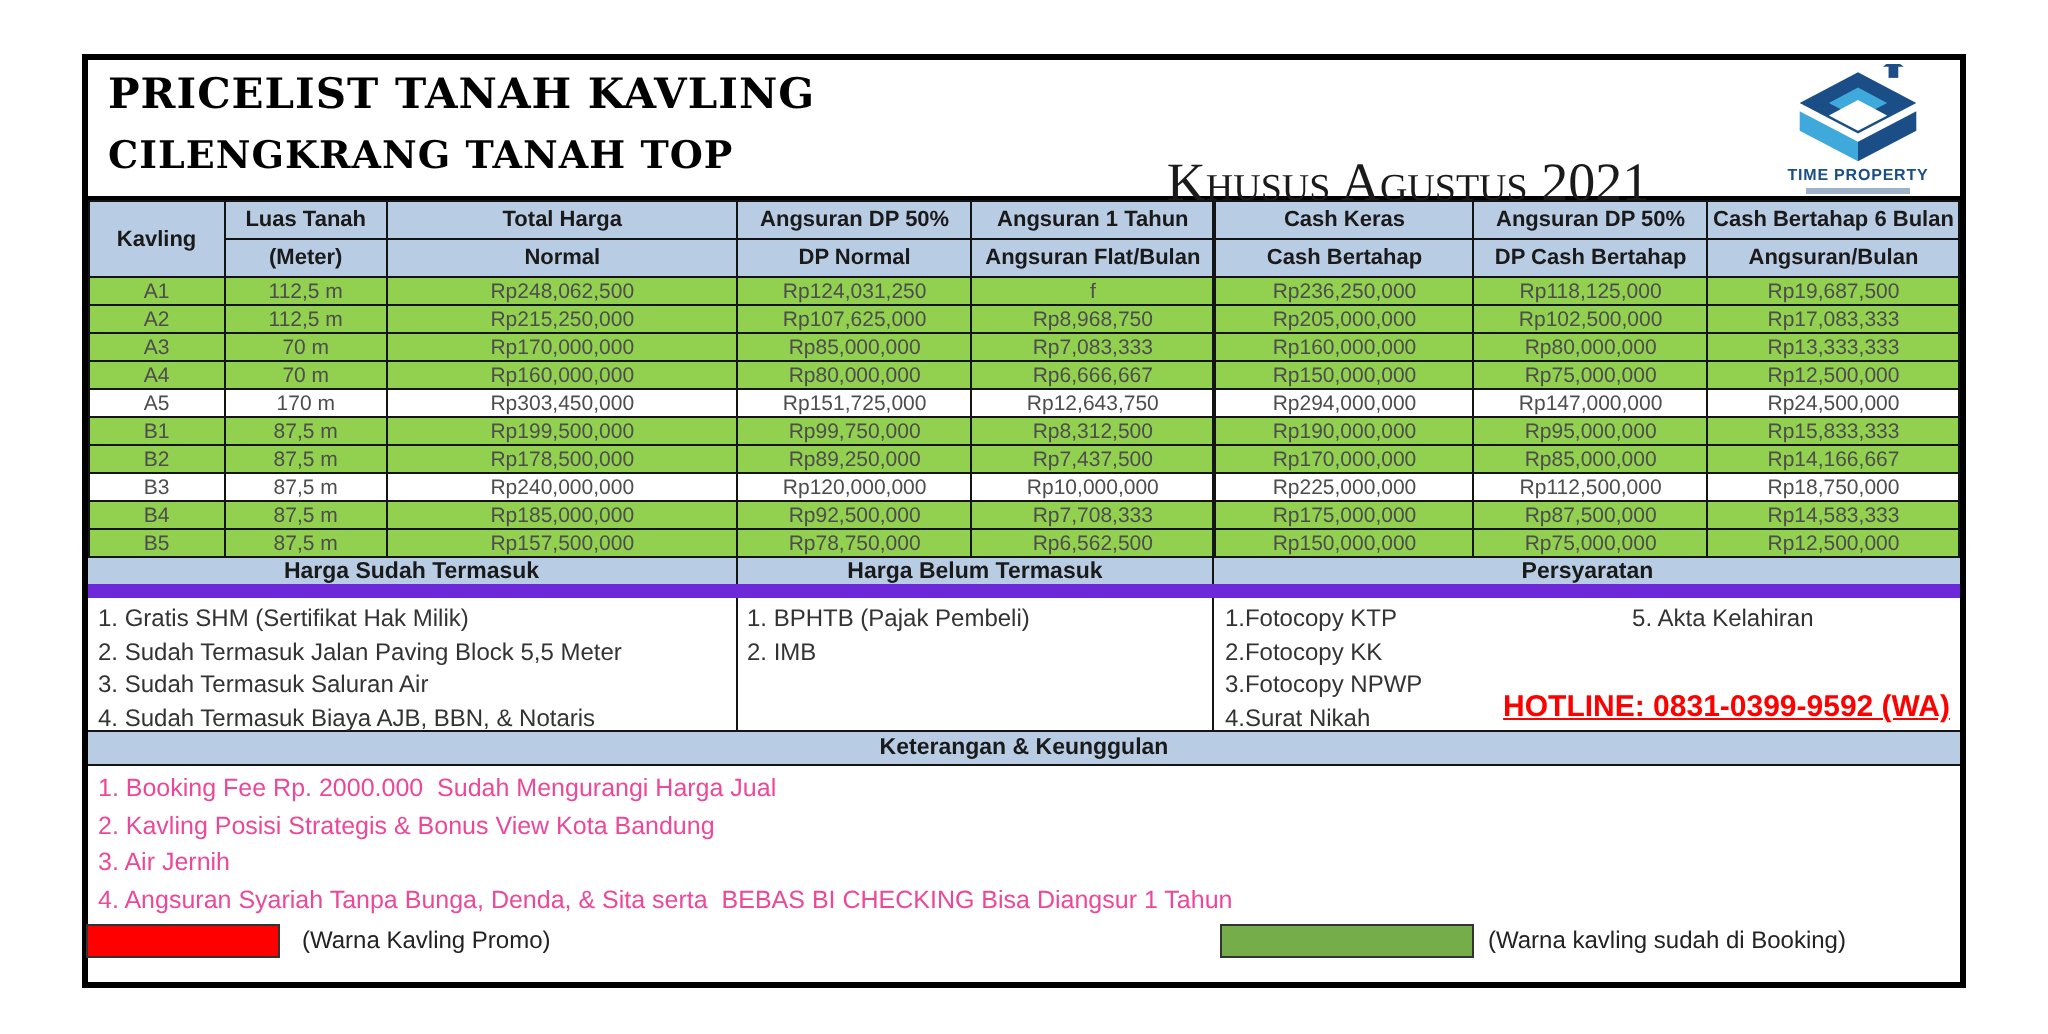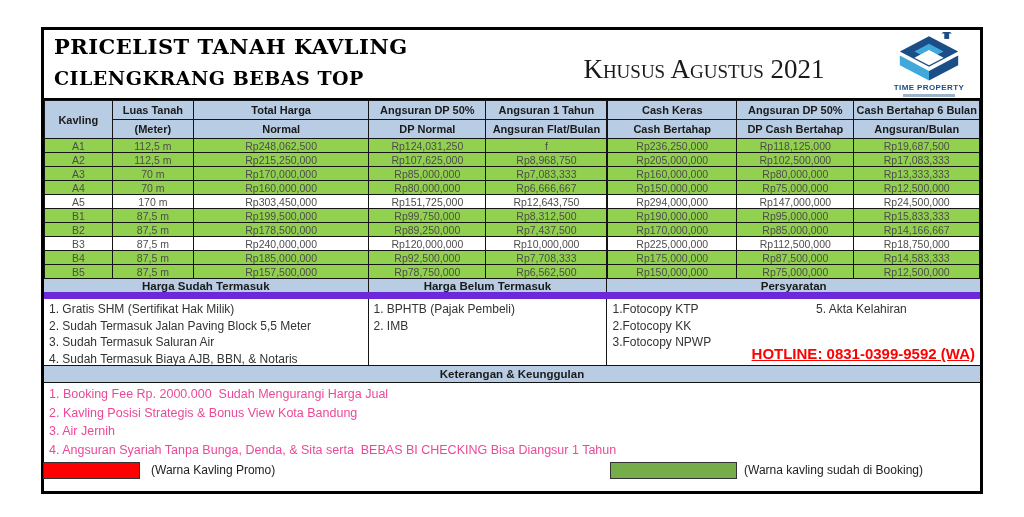--- a/index.html
+++ b/index.html
@@ -7,21 +7,21 @@
               font-family:"Liberation Sans", sans-serif; }
   .sheet { position:absolute; left:41px; top:27px; width:942px; height:467px;
            border:3px solid #000; background:#fff; }
 
   
   .title-block { position:relative; height:70px; border-bottom:2px solid #000; background:#fff; }
   .t1 { position:absolute; left:10px; top:4px;  font-family:"DejaVu Serif", serif;
         font-weight:700; font-size:21px; letter-spacing:0.5px; color:#000000; }
   .t2 { position:absolute; left:10px; top:37px; font-family:"DejaVu Serif", serif;
         font-weight:700; font-size:19px; letter-spacing:0.5px; color:#000; }
-  .promo { position:absolute; left:500px; top:24px; width:320px; text-align:center;
+  .promo { position:absolute; left:500px; top:46px; width:320px; text-align:center;
            font-family:"Liberation Serif", serif; font-size:27px;
            font-variant-caps:small-caps; color:#1a1a1a; }
   .logo { position:absolute; right:8px; top:2px; width:86px; height:66px; text-align:center; }
   .logo svg { display:block; margin:0 auto; }
   .brand { font-size:8px; font-weight:700; color:#1b4d86; letter-spacing:0.4px; margin-top:1px; }
   .tagline-bar { width:52px; height:3px; background:#9fb3c8; margin:2px auto 0 auto; }
 
   
   table { width:100%; border-collapse:collapse; table-layout:fixed; }
   th, td { border:1px solid #141414; text-align:center; overflow:hidden; white-space:nowrap; }
@@ -64,21 +64,21 @@
   .promo-label  { left:107px; }
   .booked-label { left:700px; }
 </style>
 </head>
 <body>
 
 <div class="sheet">
 
   <div class="title-block">
     <div class="t1">PRICELIST TANAH KAVLING</div>
-    <div class="t2">CILENGKRANG BEBAS TOP</div>
+    <div class="t2">CILENGKRANG TANAH TOP</div>
     <div class="promo">Khusus Agustus 2021</div>
     <div class="logo">
       <svg width="70" height="50" viewBox="0 0 100 72">
         <rect x="72" y="0" width="7" height="10" fill="#1b4d86"></rect>
         <polygon points="68,2 83,2 75,-4" fill="#1b4d86"></polygon>
         <polygon points="50,6 92,28 50,50 8,28" fill="#1b4d86"></polygon>
         <polygon points="50,17 71,28 50,39 29,28" fill="#3fa9dc"></polygon>
         <polygon points="8,34 50,56 50,70 8,48" fill="#3fa9dc"></polygon>
         <polygon points="92,34 50,56 50,70 92,48" fill="#1b4d86"></polygon>
         <polygon points="50,26 71,37 50,48 29,37" fill="#ffffff"></polygon>
@@ -239,20 +239,21 @@
       </div>
     <div class="list w-exc">
         <div class="li">1. BPHTB (Pajak Pembeli)</div>
         <div class="li">2. IMB</div>
       </div>
     <div class="list w-req req-cell">
       <div>
           <div class="li">1.Fotocopy KTP</div>
           <div class="li">2.Fotocopy KK</div>
           <div class="li">3.Fotocopy NPWP</div>
+          <div class="li">4.Surat Nikah</div>
         </div>
       <div class="req-item5">5. Akta Kelahiran</div>
       <div class="hotline" style="color: rgb(255, 0, 0);">HOTLINE: 0831-0399-9592 (WA)</div>
     </div>
   </div>
 
   <div class="notes-bar">Keterangan &amp; Keunggulan</div>
   <div class="notes">
       <div class="li">1. Booking Fee Rp. 2000.000  Sudah Mengurangi Harga Jual</div>
       <div class="li">2. Kavling Posisi Strategis &amp; Bonus View Kota Bandung</div>

